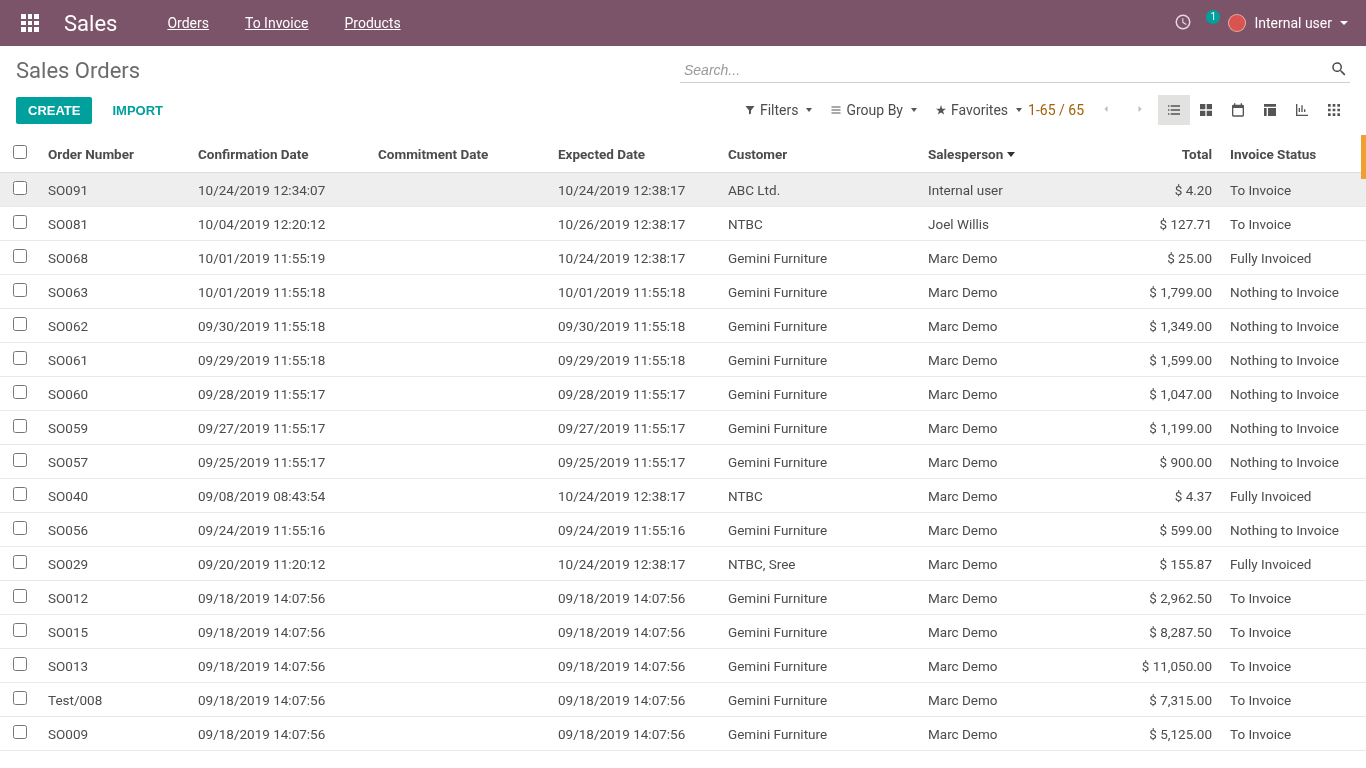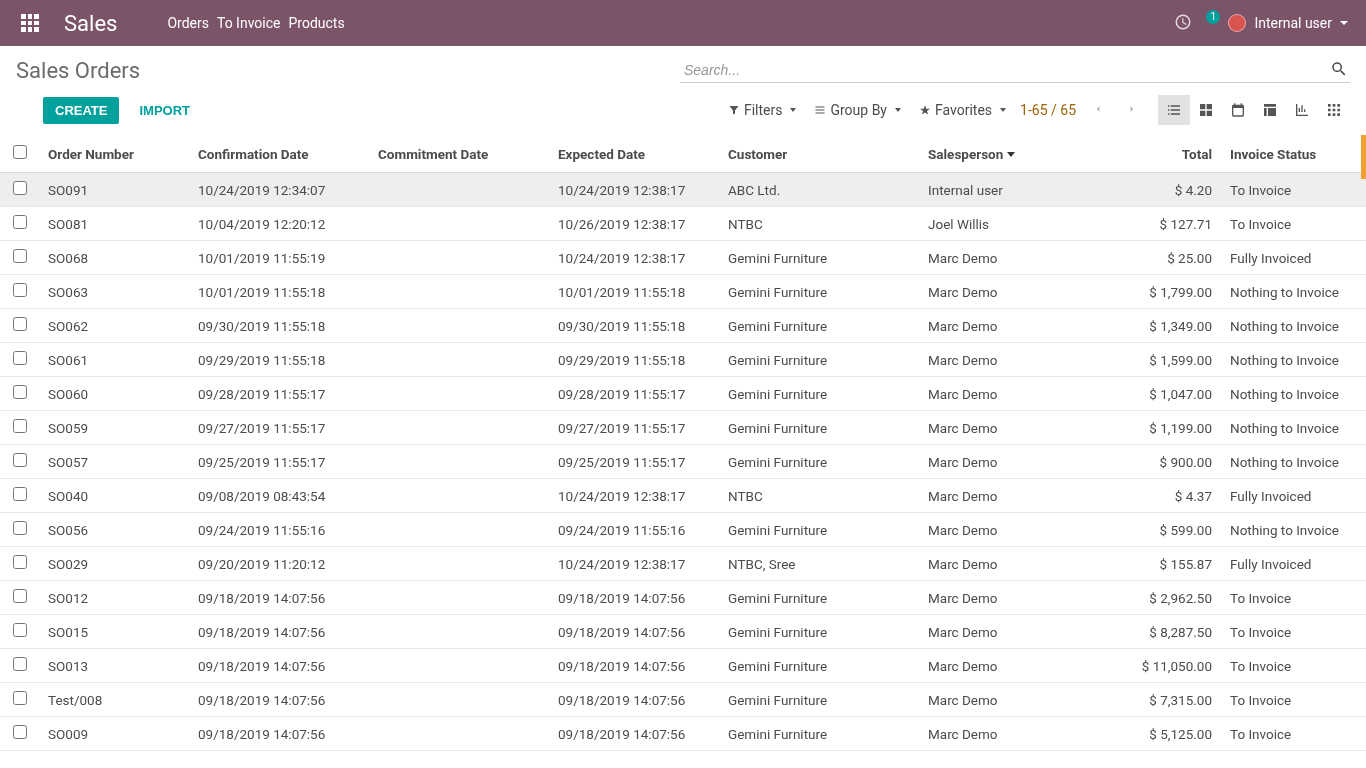--- a/index.html
+++ b/index.html
@@ -4,21 +4,21 @@
 <style>
   * { box-sizing: border-box; margin: 0; padding: 0; }
   body { font-family: -apple-system, BlinkMacSystemFont, "Segoe UI", Roboto, "Helvetica Neue", Arial, sans-serif; font-size: 13px; color: #4c4c4c; background: #fff; width: 1366px; height: 768px; overflow: hidden; position: relative; }
 
   
   .topnav { background: #7c5469; color: #fff; height: 46px; display: flex; align-items: center; padding: 0 18px; }
   .apps-icon { display: inline-flex; align-items: center; justify-content: center; width: 24px; height: 24px; cursor: pointer; margin-right: 22px; }
   .apps-grid { width: 18px; height: 18px; display: grid; grid-template-columns: repeat(3,1fr); grid-template-rows: repeat(3,1fr); gap: 2px; }
   .apps-grid span { background: #fff; }
   .app-title { font-size: 22px; font-weight: 400; margin-right: 50px; }
-  .nav-links { display: flex; gap: 8px; }
+  .nav-links { display: flex; gap: 36px; text-decoration: underline; }
   .nav-link { color: #fff; cursor: pointer; font-size: 14px; }
   .top-right { margin-left: auto; display: flex; align-items: center; gap: 18px; }
   .clock-icon svg, .chat-icon svg { width: 18px; height: 18px; fill: #e6d7de; }
   .chat-wrap { position: relative; cursor: pointer; }
   .chat-badge { position: absolute; top: -6px; right: -10px; background: #00a09d; color: #fff; font-size: 10px; border-radius: 8px; padding: 0 4px; line-height: 14px; min-width: 14px; text-align: center; }
   .user-menu { display: flex; align-items: center; gap: 8px; cursor: pointer; font-size: 14px; }
   .avatar { width: 18px; height: 18px; border-radius: 50%; background: #d9534f; border: 1px solid rgba(255,255,255,0.5); }
   .caret-down { width: 0; height: 0; border-left: 4px solid transparent; border-right: 4px solid transparent; border-top: 4px solid #fff; display: inline-block; }
 
   
@@ -26,23 +26,23 @@
   .cp-row1 { display: flex; align-items: center; margin-bottom: 12px; }
   .breadcrumb { font-size: 22px; color: #6b6b6b; font-weight: 400; }
   .search-wrap { margin-left: auto; position: relative; width: 670px; }
   .search-input { width: 100%; border: none; border-bottom: 1px solid #cfcfcf; padding: 4px 28px 4px 4px; font-size: 14px; outline: none; color: #555; }
   .search-input::placeholder { color: #999; font-style: italic; }
   .search-btn { position: absolute; right: 0; top: 0; cursor: pointer; padding: 2px; }
   .search-btn svg { width: 18px; height: 18px; fill: #4c4c4c; }
 
   .cp-row2 { display: flex; align-items: center; }
   .btn { border: none; padding: 6px 12px; font-size: 13px; cursor: pointer; border-radius: 2px; }
-  .btn-create { background: #00a09d; color: #fff; font-weight: 600; margin-right: 8px; margin-left: 27px; }
+  .btn-create { background: #00a09d; color: #fff; font-weight: 600; margin-right: 8px; }
   .btn-import { background: transparent; color: #00a09d; font-weight: 600; }
-  .cp-right { margin-left: auto; display: flex; align-items: center; gap: 14px; }
+  .cp-right { margin-left: auto; display: flex; align-items: center; gap: 6px; }
   .filter-group { display: flex; gap: 18px; }
   .filter-btn { display: flex; align-items: center; gap: 4px; cursor: pointer; font-size: 14px; color: #4c4c4c; }
   .filter-ic { width: 12px; height: 12px; fill: #555; }
   .caret { width: 0; height: 0; border-left: 3px solid transparent; border-right: 3px solid transparent; border-top: 4px solid #555; margin-left: 4px; }
   .pager { display: flex; align-items: center; gap: 10px; color: #a16207; font-size: 14px; }
   .pager-arrow { cursor: pointer; padding: 2px 6px; color: #bbb; }
   .pager-arrow svg { width: 12px; height: 12px; fill: #bbb; }
   .view-switcher { display: flex; }
   .view-btn { width: 32px; height: 30px; display: flex; align-items: center; justify-content: center; cursor: pointer; color: #555; }
   .view-btn.active { background: #e2e2e0; }

